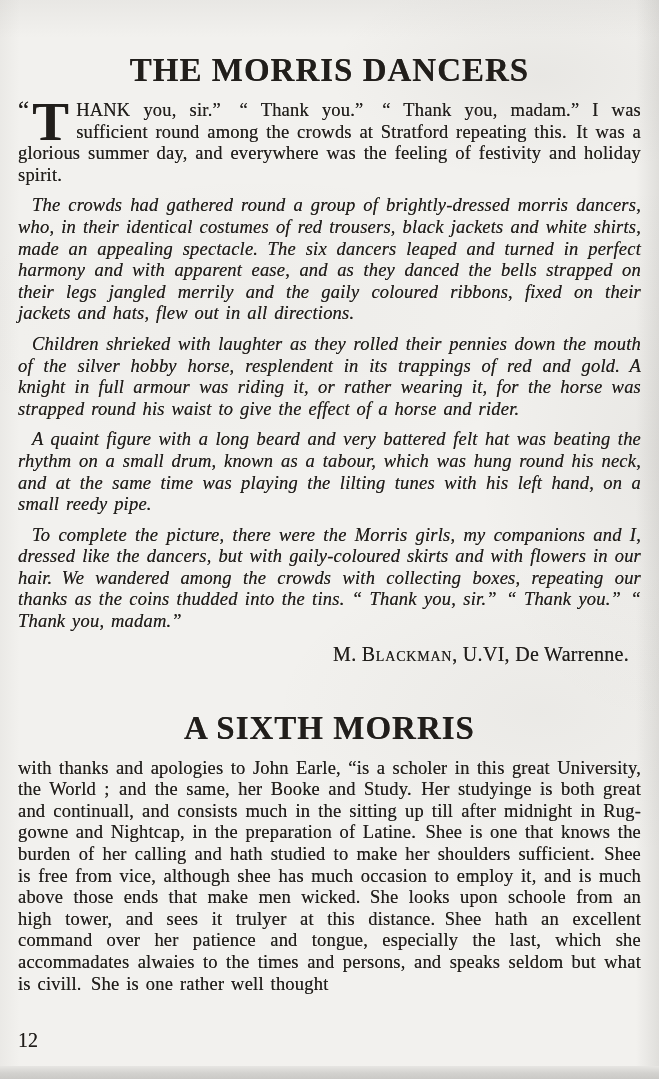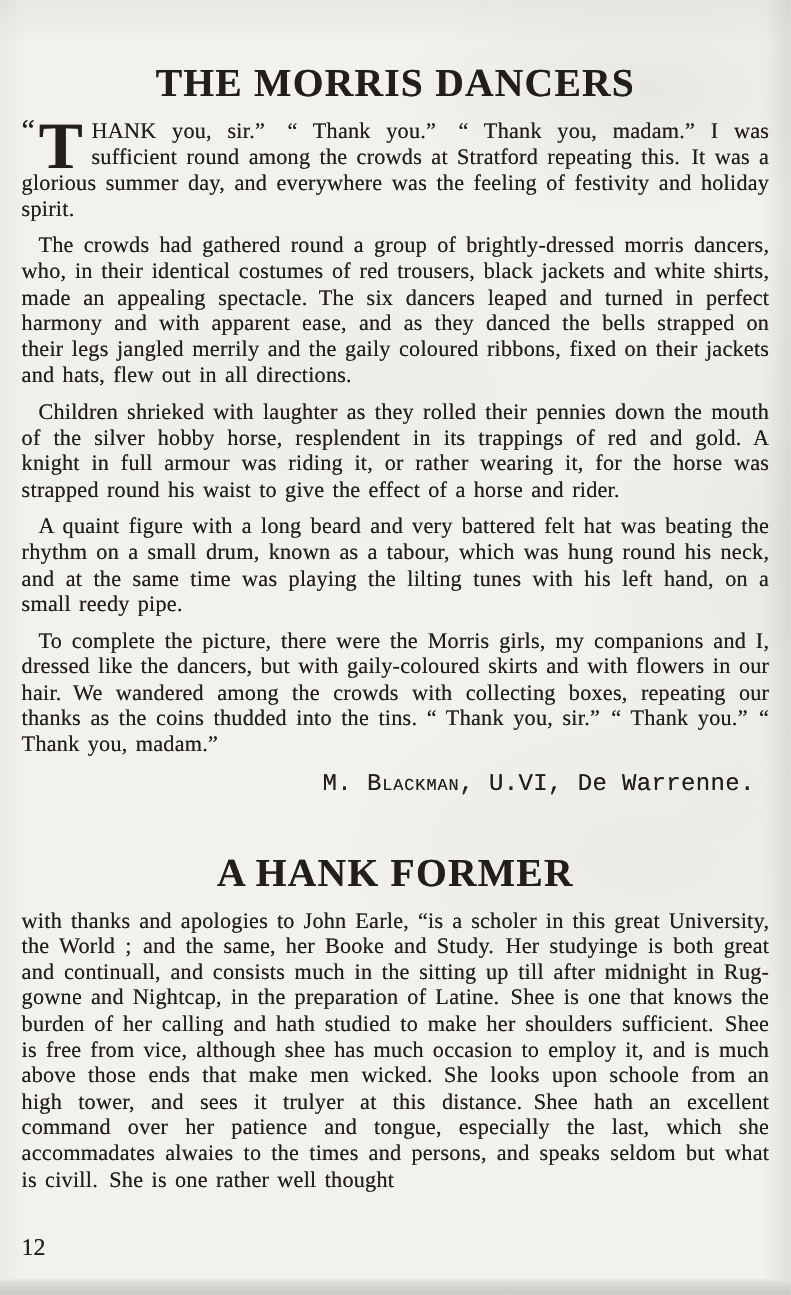--- a/index.html
+++ b/index.html
@@ -48,20 +48,21 @@
   .para {
     font-size: 18.5px;
     line-height: 21.6px;
     text-align: justify;
     margin: 0 0 9px 0;
     word-spacing: 2px;
     letter-spacing: 0.2px;
   }
   .para.indent {
     text-indent: 14px;
+    font-style: italic;
   }
   .dropcap-wrap {
     float: left;
     margin: 1px 7px 0 0;
     height: 42px;
     white-space: nowrap;
   }
   .lead-quote {
     display: inline-block;
     vertical-align: top;
@@ -75,21 +76,20 @@
     line-height: 42px;
     font-weight: 600;
   }
   .byline {
     font-size: 20px;
     line-height: 24px;
     text-align: right;
     padding-right: 12px;
     margin: 3px 0 0 0;
     letter-spacing: 0.3px;
-    font-family: Liberation Mono, monospace;
   }
   .smallcaps {
     font-variant: small-caps;
     letter-spacing: 0.8px;
   }
   .page-number {
     position: absolute;
     left: 18px;
     top: 1029px;
     font-size: 20px;
@@ -118,21 +118,21 @@
     <p class="para indent">The crowds had gathered round a group of brightly-dressed morris dancers, who, in their identical costumes of red trousers, black jackets and white shirts, made an appealing spectacle. The six dancers leaped and turned in perfect harmony and with apparent ease, and as they danced the bells strapped on their legs jangled merrily and the gaily coloured ribbons, fixed on their jackets and hats, flew out in all directions.</p>
 
     <p class="para indent">Children shrieked with laughter as they rolled their pennies down the mouth of the silver hobby horse, resplendent in its trappings of red and gold. A knight in full armour was riding it, or rather wearing it, for the horse was strapped round his waist to give the effect of a horse and rider.</p>
 
     <p class="para indent">A quaint figure with a long beard and very battered felt hat was beating the rhythm on a small drum, known as a tabour, which was hung round his neck, and at the same time was playing the lilting tunes with his left hand, on a small reedy pipe.</p>
 
     <p class="para indent">To complete the picture, there were the Morris girls, my companions and I, dressed like the dancers, but with gaily-coloured skirts and with flowers in our hair. We wandered among the crowds with collecting boxes, repeating our thanks as the coins thudded into the tins. “ Thank you, sir.” “ Thank you.” “ Thank you, madam.”</p>
 
     <p class="byline"><span>M. </span><span class="smallcaps">Blackman</span><span>, U.VI, De Warrenne.</span></p>
 
-    <h1 class="article-title second">A HANK FORMER</h1>
+    <h1 class="article-title second">A SIXTH MORRIS</h1>
 
     <p class="para">with thanks and apologies to John Earle, “is a scholer in this great University, the World ; and the same, her Booke and Study. Her studyinge is both great and continuall, and consists much in the sitting up till after midnight in Rug-gowne and Nightcap, in the preparation of Latine. Shee is one that knows the burden of her calling and hath studied to make her shoulders sufficient. Shee is free from vice, although shee has much occasion to employ it, and is much above those ends that make men wicked. She looks upon schoole from an high tower, and sees it trulyer at this distance. Shee hath an excellent command over her patience and tongue, especially the last, which she accommadates alwaies to the times and persons, and speaks seldom but what is civill. She is one rather well thought</p>
 
   </div>
 
   <div class="page-number">12</div>
   <div class="bottom-edge"></div>
 </div>
 
 </body></html>

